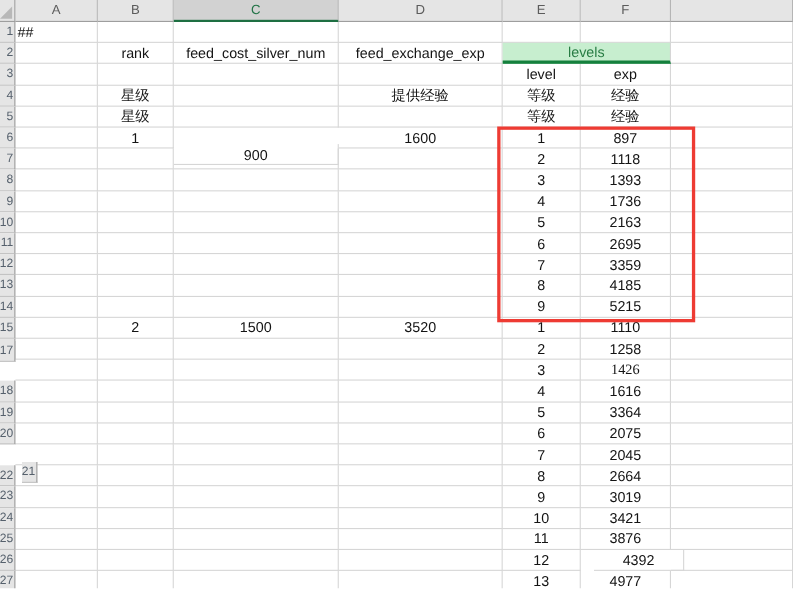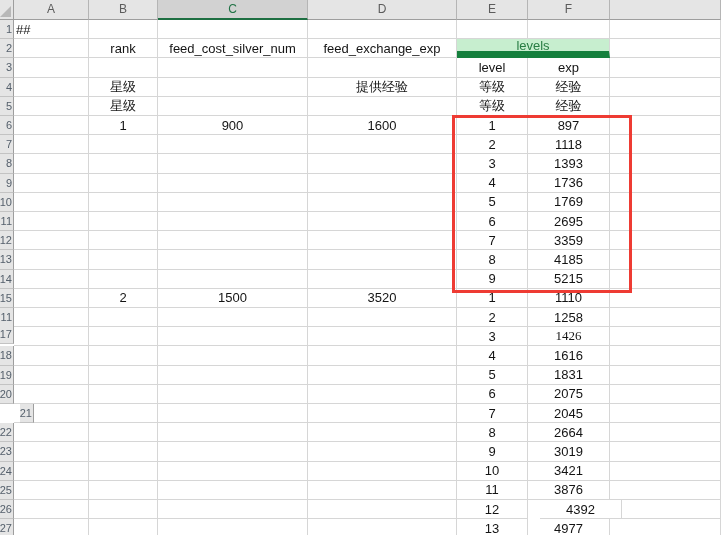--- a/index.html
+++ b/index.html
@@ -26,21 +26,21 @@
     align-items:center; padding-right:1px; overflow:hidden; z-index:3; }
 
   
   .cell { position:absolute; border-right:1px solid #d6d6d6; border-bottom:1px solid #d6d6d6;
     font-size:13px; color:#141414; text-align:center; overflow:hidden; white-space:nowrap;
     display:flex; align-items:center; justify-content:center; z-index:1; background:transparent; }
   .cell.left { justify-content:flex-start; padding-left:2px; }
 
   
   .merged-good { position:absolute; display:flex; align-items:center; justify-content:center;
-    font-size:13px; z-index:2; border-right:1px solid #d6d6d6; border-bottom:7px solid #15803d; }
+    font-size:13px; z-index:2; border-right:1px solid #d6d6d6; border-bottom:3px solid #15803d; }
 
   
   .annot { position:absolute; z-index:6; pointer-events:none; background:transparent; }
 </style>
 </head>
 <body>
 
 <div class="sheet">
   <div class="corner">
     <div class="tri"></div>
@@ -64,25 +64,25 @@
       <div class="rowhdr" style="top: 135.2px; height: 19.2px;">7</div>
       <div class="rowhdr" style="top: 154.4px; height: 19.2px;">8</div>
       <div class="rowhdr" style="top: 173.6px; height: 19.2px;">9</div>
       <div class="rowhdr" style="top: 192.8px; height: 19.2px;">10</div>
       <div class="rowhdr" style="top: 212px; height: 19.2px;">11</div>
       <div class="rowhdr" style="top: 231.2px; height: 19.2px;">12</div>
       <div class="rowhdr" style="top: 250.4px; height: 19.2px;">13</div>
       <div class="rowhdr" style="top: 269.6px; height: 19.2px;">14</div>
       <div class="rowhdr" style="top: 288.8px; height: 19.2px;">15</div>
       <div class="rowhdr" style="top: 308px; height: 19.2px;">11</div>
-      <div class="rowhdr" style="top: 325px; height: 19.2px;">17</div>
+      <div class="rowhdr" style="top: 310px; height: 19.2px;">17</div>
       <div class="rowhdr" style="top: 346.4px; height: 19.2px;">18</div>
       <div class="rowhdr" style="top: 365.6px; height: 19.2px;">19</div>
       <div class="rowhdr" style="top: 384.8px; height: 19.2px;">20</div>
-      <div class="rowhdr" style="top: 404px; height: 19.2px; margin-left: 20px;">21</div>
+      <div class="rowhdr" style="top: 420px; height: 19.2px; margin-left: 20px;">21</div>
       <div class="rowhdr" style="top: 423.2px; height: 19.2px;">22</div>
       <div class="rowhdr" style="top: 442.4px; height: 19.2px;">23</div>
       <div class="rowhdr" style="top: 461.6px; height: 19.2px;">24</div>
       <div class="rowhdr" style="top: 480.8px; height: 19.2px;">25</div>
       <div class="rowhdr" style="top: 500px; height: 19.2px;">26</div>
       <div class="rowhdr" style="top: 519.2px; height: 19.2px;">27</div>
     </div>
   <div id="grid">
       <div class="cell left" style="left: 14px; width: 75px; top: 20px; height: 19.2px;">##</div>
       <div class="cell" style="left: 89px; width: 69px; top: 20px; height: 19.2px;"></div>
@@ -114,21 +114,21 @@
       <div class="cell" style="left: 610px; width: 111px; top: 77.6px; height: 19.2px;"></div>
       <div class="cell" style="left: 14px; width: 75px; top: 96.8px; height: 19.2px;"></div>
       <div class="cell" style="left: 89px; width: 69px; top: 96.8px; height: 19.2px;">星级</div>
       <div class="cell" style="left: 158px; width: 150px; top: 96.8px; height: 19.2px;"></div>
       <div class="cell" style="left: 308px; width: 149px; top: 96.8px; height: 19.2px;"></div>
       <div class="cell" style="left: 457px; width: 71px; top: 96.8px; height: 19.2px;">等级</div>
       <div class="cell" style="left: 528px; width: 82px; top: 96.8px; height: 19.2px;">经验</div>
       <div class="cell" style="left: 610px; width: 111px; top: 96.8px; height: 19.2px;"></div>
       <div class="cell" style="left: 14px; width: 75px; top: 116px; height: 19.2px;"></div>
       <div class="cell" style="left: 89px; width: 69px; top: 116px; height: 19.2px;">1</div>
-      <div class="cell" style="left: 158px; width: 150px; top: 116px; height: 19.2px;">900</div>
+      <div class="cell" style="left: 158px; width: 150px; top: 131px; height: 19.2px;">900</div>
       <div class="cell" style="left: 308px; width: 149px; top: 116px; height: 19.2px;">1600</div>
       <div class="cell" style="left: 457px; width: 71px; top: 116px; height: 19.2px;">1</div>
       <div class="cell" style="left: 528px; width: 82px; top: 116px; height: 19.2px;">897</div>
       <div class="cell" style="left: 610px; width: 111px; top: 116px; height: 19.2px;"></div>
       <div class="cell" style="left: 14px; width: 75px; top: 135.2px; height: 19.2px;"></div>
       <div class="cell" style="left: 89px; width: 69px; top: 135.2px; height: 19.2px;"></div>
       <div class="cell" style="left: 158px; width: 150px; top: 135.2px; height: 19.2px;"></div>
       <div class="cell" style="left: 308px; width: 149px; top: 135.2px; height: 19.2px;"></div>
       <div class="cell" style="left: 457px; width: 71px; top: 135.2px; height: 19.2px;">2</div>
       <div class="cell" style="left: 528px; width: 82px; top: 135.2px; height: 19.2px;">1118</div>
@@ -145,21 +145,21 @@
       <div class="cell" style="left: 158px; width: 150px; top: 173.6px; height: 19.2px;"></div>
       <div class="cell" style="left: 308px; width: 149px; top: 173.6px; height: 19.2px;"></div>
       <div class="cell" style="left: 457px; width: 71px; top: 173.6px; height: 19.2px;">4</div>
       <div class="cell" style="left: 528px; width: 82px; top: 173.6px; height: 19.2px;">1736</div>
       <div class="cell" style="left: 610px; width: 111px; top: 173.6px; height: 19.2px;"></div>
       <div class="cell" style="left: 14px; width: 75px; top: 192.8px; height: 19.2px;"></div>
       <div class="cell" style="left: 89px; width: 69px; top: 192.8px; height: 19.2px;"></div>
       <div class="cell" style="left: 158px; width: 150px; top: 192.8px; height: 19.2px;"></div>
       <div class="cell" style="left: 308px; width: 149px; top: 192.8px; height: 19.2px;"></div>
       <div class="cell" style="left: 457px; width: 71px; top: 192.8px; height: 19.2px;">5</div>
-      <div class="cell" style="left: 528px; width: 82px; top: 192.8px; height: 19.2px;">1769</div>
+      <div class="cell" style="left: 528px; width: 82px; top: 192.8px; height: 19.2px;">2163</div>
       <div class="cell" style="left: 610px; width: 111px; top: 192.8px; height: 19.2px;"></div>
       <div class="cell" style="left: 14px; width: 75px; top: 212px; height: 19.2px;"></div>
       <div class="cell" style="left: 89px; width: 69px; top: 212px; height: 19.2px;"></div>
       <div class="cell" style="left: 158px; width: 150px; top: 212px; height: 19.2px;"></div>
       <div class="cell" style="left: 308px; width: 149px; top: 212px; height: 19.2px;"></div>
       <div class="cell" style="left: 457px; width: 71px; top: 212px; height: 19.2px;">6</div>
       <div class="cell" style="left: 528px; width: 82px; top: 212px; height: 19.2px; text-align: center;">2695</div>
       <div class="cell" style="left: 610px; width: 111px; top: 212px; height: 19.2px;"></div>
       <div class="cell" style="left: 14px; width: 75px; top: 231.2px; height: 19.2px;"></div>
       <div class="cell" style="left: 89px; width: 69px; top: 231.2px; height: 19.2px;"></div>
@@ -208,21 +208,21 @@
       <div class="cell" style="left: 158px; width: 150px; top: 346.4px; height: 19.2px;"></div>
       <div class="cell" style="left: 308px; width: 149px; top: 346.4px; height: 19.2px;"></div>
       <div class="cell" style="left: 457px; width: 71px; top: 346.4px; height: 19.2px;">4</div>
       <div class="cell" style="left: 528px; width: 82px; top: 346.4px; height: 19.2px;">1616</div>
       <div class="cell" style="left: 610px; width: 111px; top: 346.4px; height: 19.2px;"></div>
       <div class="cell" style="left: 14px; width: 75px; top: 365.6px; height: 19.2px;"></div>
       <div class="cell" style="left: 89px; width: 69px; top: 365.6px; height: 19.2px;"></div>
       <div class="cell" style="left: 158px; width: 150px; top: 365.6px; height: 19.2px;"></div>
       <div class="cell" style="left: 308px; width: 149px; top: 365.6px; height: 19.2px;"></div>
       <div class="cell" style="left: 457px; width: 71px; top: 365.6px; height: 19.2px;">5</div>
-      <div class="cell" style="left: 528px; width: 82px; top: 365.6px; height: 19.2px;">1831</div>
+      <div class="cell" style="left: 528px; width: 82px; top: 365.6px; height: 19.2px;">3364</div>
       <div class="cell" style="left: 610px; width: 111px; top: 365.6px; height: 19.2px;"></div>
       <div class="cell" style="left: 14px; width: 75px; top: 384.8px; height: 19.2px;"></div>
       <div class="cell" style="left: 89px; width: 69px; top: 384.8px; height: 19.2px;"></div>
       <div class="cell" style="left: 158px; width: 150px; top: 384.8px; height: 19.2px;"></div>
       <div class="cell" style="left: 308px; width: 149px; top: 384.8px; height: 19.2px;"></div>
       <div class="cell" style="left: 457px; width: 71px; top: 384.8px; height: 19.2px;">6</div>
       <div class="cell" style="left: 528px; width: 82px; top: 384.8px; height: 19.2px;">2075</div>
       <div class="cell" style="left: 610px; width: 111px; top: 384.8px; height: 19.2px;"></div>
       <div class="cell" style="left: 14px; width: 75px; top: 404px; height: 19.2px;"></div>
       <div class="cell" style="left: 89px; width: 69px; top: 404px; height: 19.2px;"></div>

